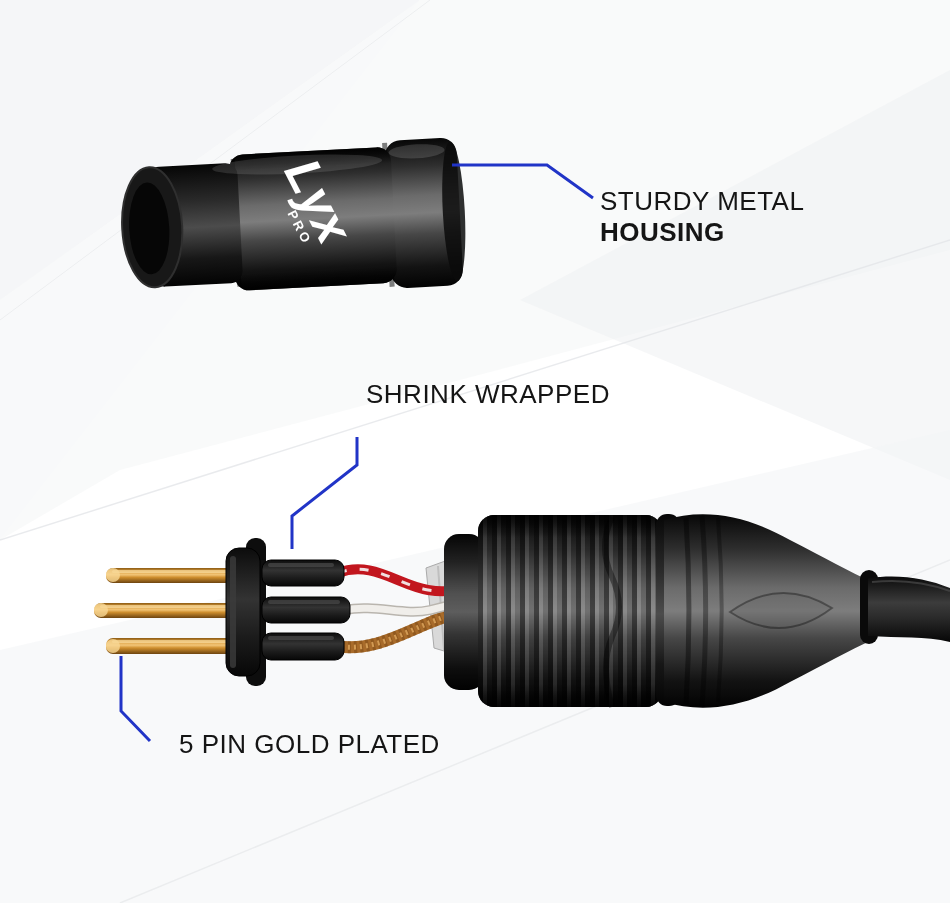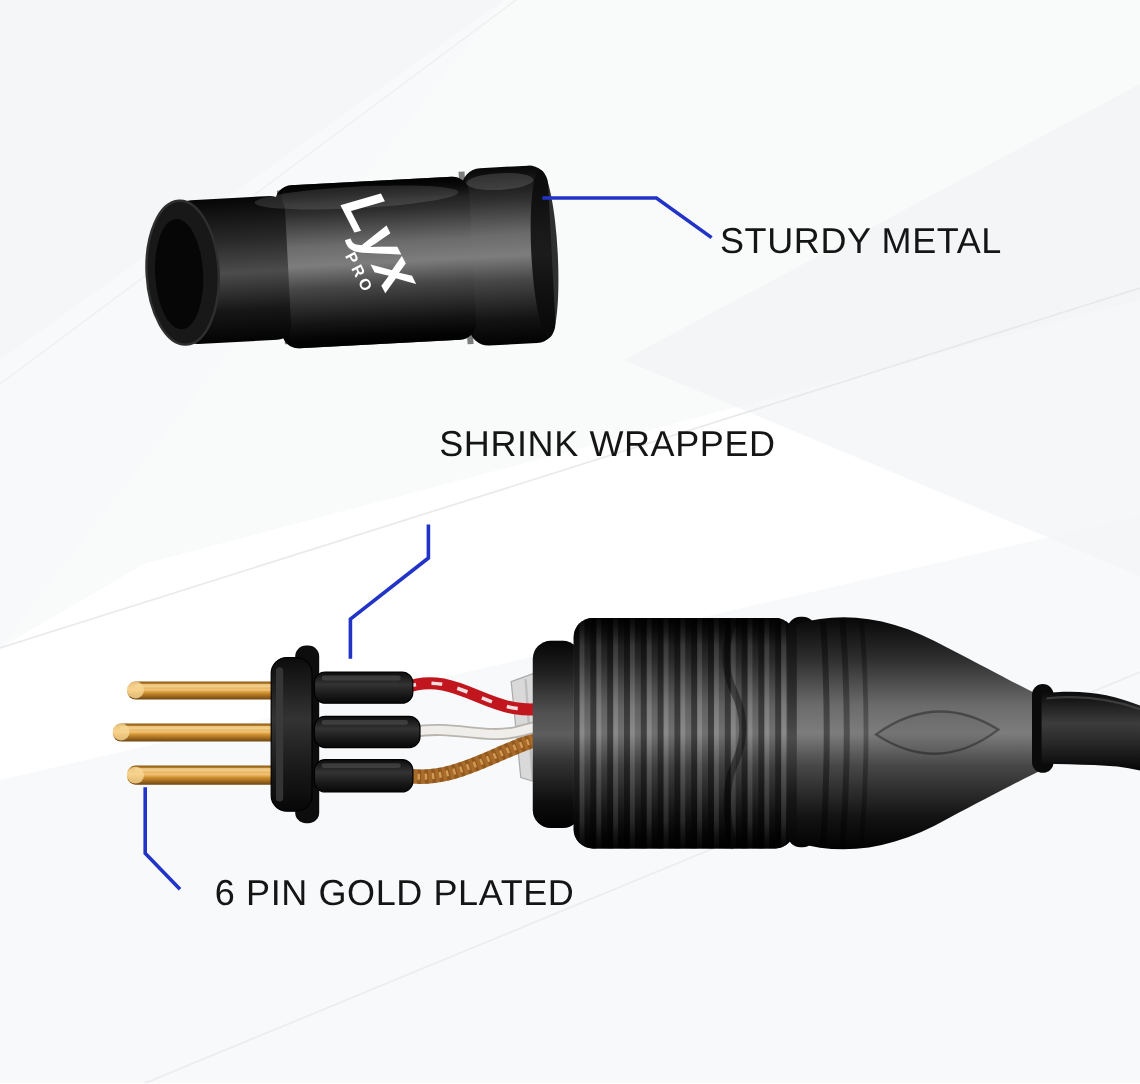--- a/index.html
+++ b/index.html
@@ -11,29 +11,29 @@
     position:relative;
     width:950px;height:903px;
     background:#ffffff;
     overflow:hidden;
     font-family:"Liberation Sans", sans-serif;
   }
   .artwork{position:absolute;left:0;top:0;}
   .callout{
     position:absolute;
     color:var(--text-color);
-    font-size:30px;
+    font-size:26px;
     line-height:31px;
     letter-spacing:0.5px;
     white-space:nowrap;
   }
   .callout .l1{font-weight:400;}
   .callout .l2{font-weight:700;}
   .callout-housing{left:600px;top:186px;}
-  .callout-shrink{left:366px;top:355px;}
+  .callout-shrink{left:366px;top:379px;}
   .callout-pins{left:179px;top:729px;}
   .callout-line{
     stroke:var(--accent-blue);
     stroke-width:3;
     fill:none;
     stroke-linejoin:miter;
     stroke-linecap:butt;
   }
 </style>
 </head>
@@ -208,23 +208,24 @@
       </g>
     </g>
 
     <polyline class="callout-line" points="452,165 547,165 593,198"></polyline>
     <polyline class="callout-line" points="357,437 357,465 292,516 292,549"></polyline>
     <polyline class="callout-line" points="121,656 121,711 150,741"></polyline>
   </svg>
 
   <div class="callout callout-housing">
     <div class="l1">STURDY METAL</div>
+    <div class="l2">HOUSING</div>
   </div>
 
   <div class="callout callout-shrink">
     <div class="l1">SHRINK WRAPPED</div>
   </div>
 
   <div class="callout callout-pins">
-    <div class="l1">6 PIN GOLD PLATED</div>
+    <div class="l1">5 PIN GOLD PLATED</div>
   </div>
 
 </div>
 
 </body></html>

